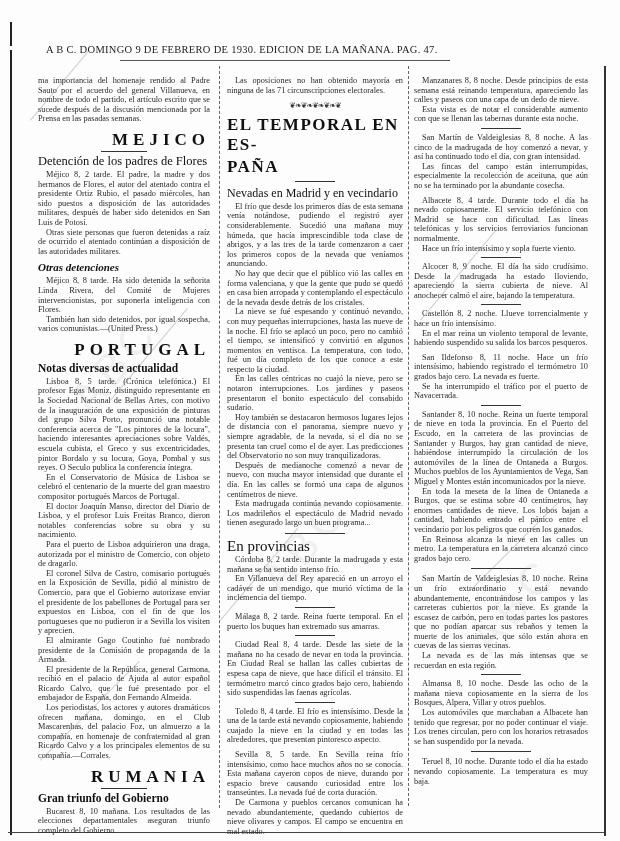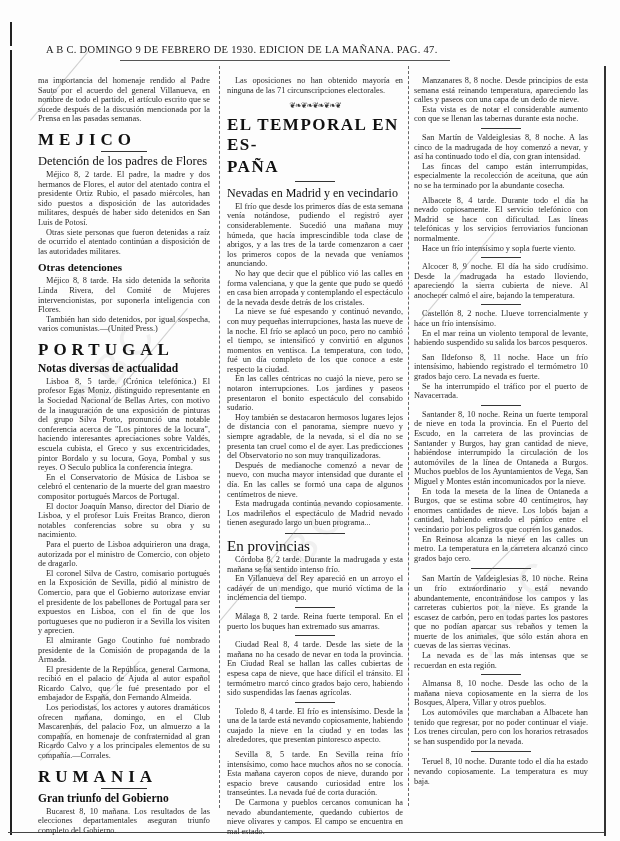--- a/index.html
+++ b/index.html
@@ -14,21 +14,21 @@
   .col1 { left:38px; width:172px; }
   .col2 { left:227px; width:176px; }
   .col3 { left:414px; width:174px; }
   .vrule { position:absolute; border-left:1px dashed #666; }
   .vrule.r1 { left:219px; top:66px; height:742px; }
   .vrule.r2 { left:408px; top:66px; height:740px; }
   .right-edge { position:absolute; left:604px; top:66px; width:2px; height:770px; background:#333; }
   .bottom-rule { position:absolute; left:8px; top:832px; width:596px; border-top:1px solid #444; }
   p { margin:0; text-indent:8px; }
   p.noindent { text-indent:0; }
-  .h-country { font-size:17px; letter-spacing:5px; text-align:left; font-weight:bold;
+  .h-country { font-size:17px; letter-spacing:5px; text-align:right; font-weight:bold;
                margin:6px 0 2px 0; line-height:19px; color:#111; }
   .h-country-u { display:block; width:46px; margin:0 auto 2px; border-top:1px solid #333; }
   .h-sub { font-size:12.5px; text-align:left; line-height:14px; margin:2px 0 2px 0; color:#111; }
   .h-sub-bold { font-weight:bold; }
   .h-big { font-size:17px; letter-spacing:1.5px; text-align:left; font-weight:bold; line-height:20px; margin:2px 0; color:#111; }
   .ornament { text-align:center; font-size:8px; letter-spacing:-1px; margin:6px 0 4px 0; color:#333; }
   .short-rule { width:40px; margin:4px auto; border-top:1px solid #333; }
   .mid-rule { width:60px; margin:5px auto; border-top:1px solid #333; }
   .gap { height:5px; }
   .watermark { position:absolute; font-family:"Liberation Sans", sans-serif; font-size:44px;
@@ -52,21 +52,21 @@
   <div class="bottom-rule"></div>
 
   <div class="col col1">
     <p class="noindent">ma importancia del homenaje rendido al Padre Sauto por el acuerdo del general Villanueva, en nombre de todo el partido, el artículo escrito que se sucede después de la discusión mencionada por la Prensa en las pasadas semanas.</p>
 
     <div class="h-country">MEJICO</div>
     <span class="h-country-u"></span>
     <div class="h-sub">Detención de los padres de Flores</div>
     <p>Méjico 8, 2 tarde. El padre, la madre y dos hermanos de Flores, el autor del atentado contra el presidente Ortiz Rubio, el pasado miércoles, han sido puestos a disposición de las autoridades militares, después de haber sido detenidos en San Luis de Potosí.</p>
     <p>Otras siete personas que fueron detenidas a raíz de ocurrido el atentado continúan a disposición de las autoridades militares.</p>
-    <div class="h-sub h-sub-bold" style="font-size:11px;margin-top:4px;">Otras detenciones</div>
+    <div class="h-sub h-sub-bold" style="font-size:11px;margin-top:4px;font-style:italic;">Otras detenciones</div>
     <p>Méjico 8, 8 tarde. Ha sido detenida la señorita Linda Rivera, del Comité de Mujeres intervencionistas, por suponerla inteligencia con Flores.</p>
     <p>También han sido detenidos, por igual sospecha, varios comunistas.—(United Press.)</p>
 
     <div class="h-country">PORTUGAL</div>
     <div class="h-sub h-sub-bold" style="font-size:11.5px;">Notas diversas de actualidad</div>
     <p>Lisboa 8, 5 tarde. (Crónica telefónica.) El profesor Egas Moniz, distinguido representante en la Sociedad Nacional de Bellas Artes, con motivo de la inauguración de una exposición de pinturas del grupo Silva Porto, pronunció una notable conferencia acerca de "Los pintores de la locura", haciendo interesantes apreciaciones sobre Valdés, escuela cubista, el Greco y sus excentricidades, pintor Bordalo y su locura, Goya, Pombal y sus reyes. O Seculo publica la conferencia íntegra.</p>
     <p>En el Conservatorio de Música de Lisboa se celebró el centenario de la muerte del gran maestro compositor portugués Marcos de Portugal.</p>
     <p>El doctor Joaquín Manso, director del Diario de Lisboa, y el profesor Luis Freitas Branco, dieron notables conferencias sobre su obra y su nacimiento.</p>
     <p>Para el puerto de Lisboa adquirieron una draga, autorizada por el ministro de Comercio, con objeto de dragarlo.</p>
     <p>El coronel Silva de Castro, comisario portugués en la Exposición de Sevilla, pidió al ministro de Comercio, para que el Gobierno autorizase enviar el presidente de los pabellones de Portugal para ser expuestos en Lisboa, con el fin de que los portugueses que no pudieron ir a Sevilla los visiten y aprecien.</p>

